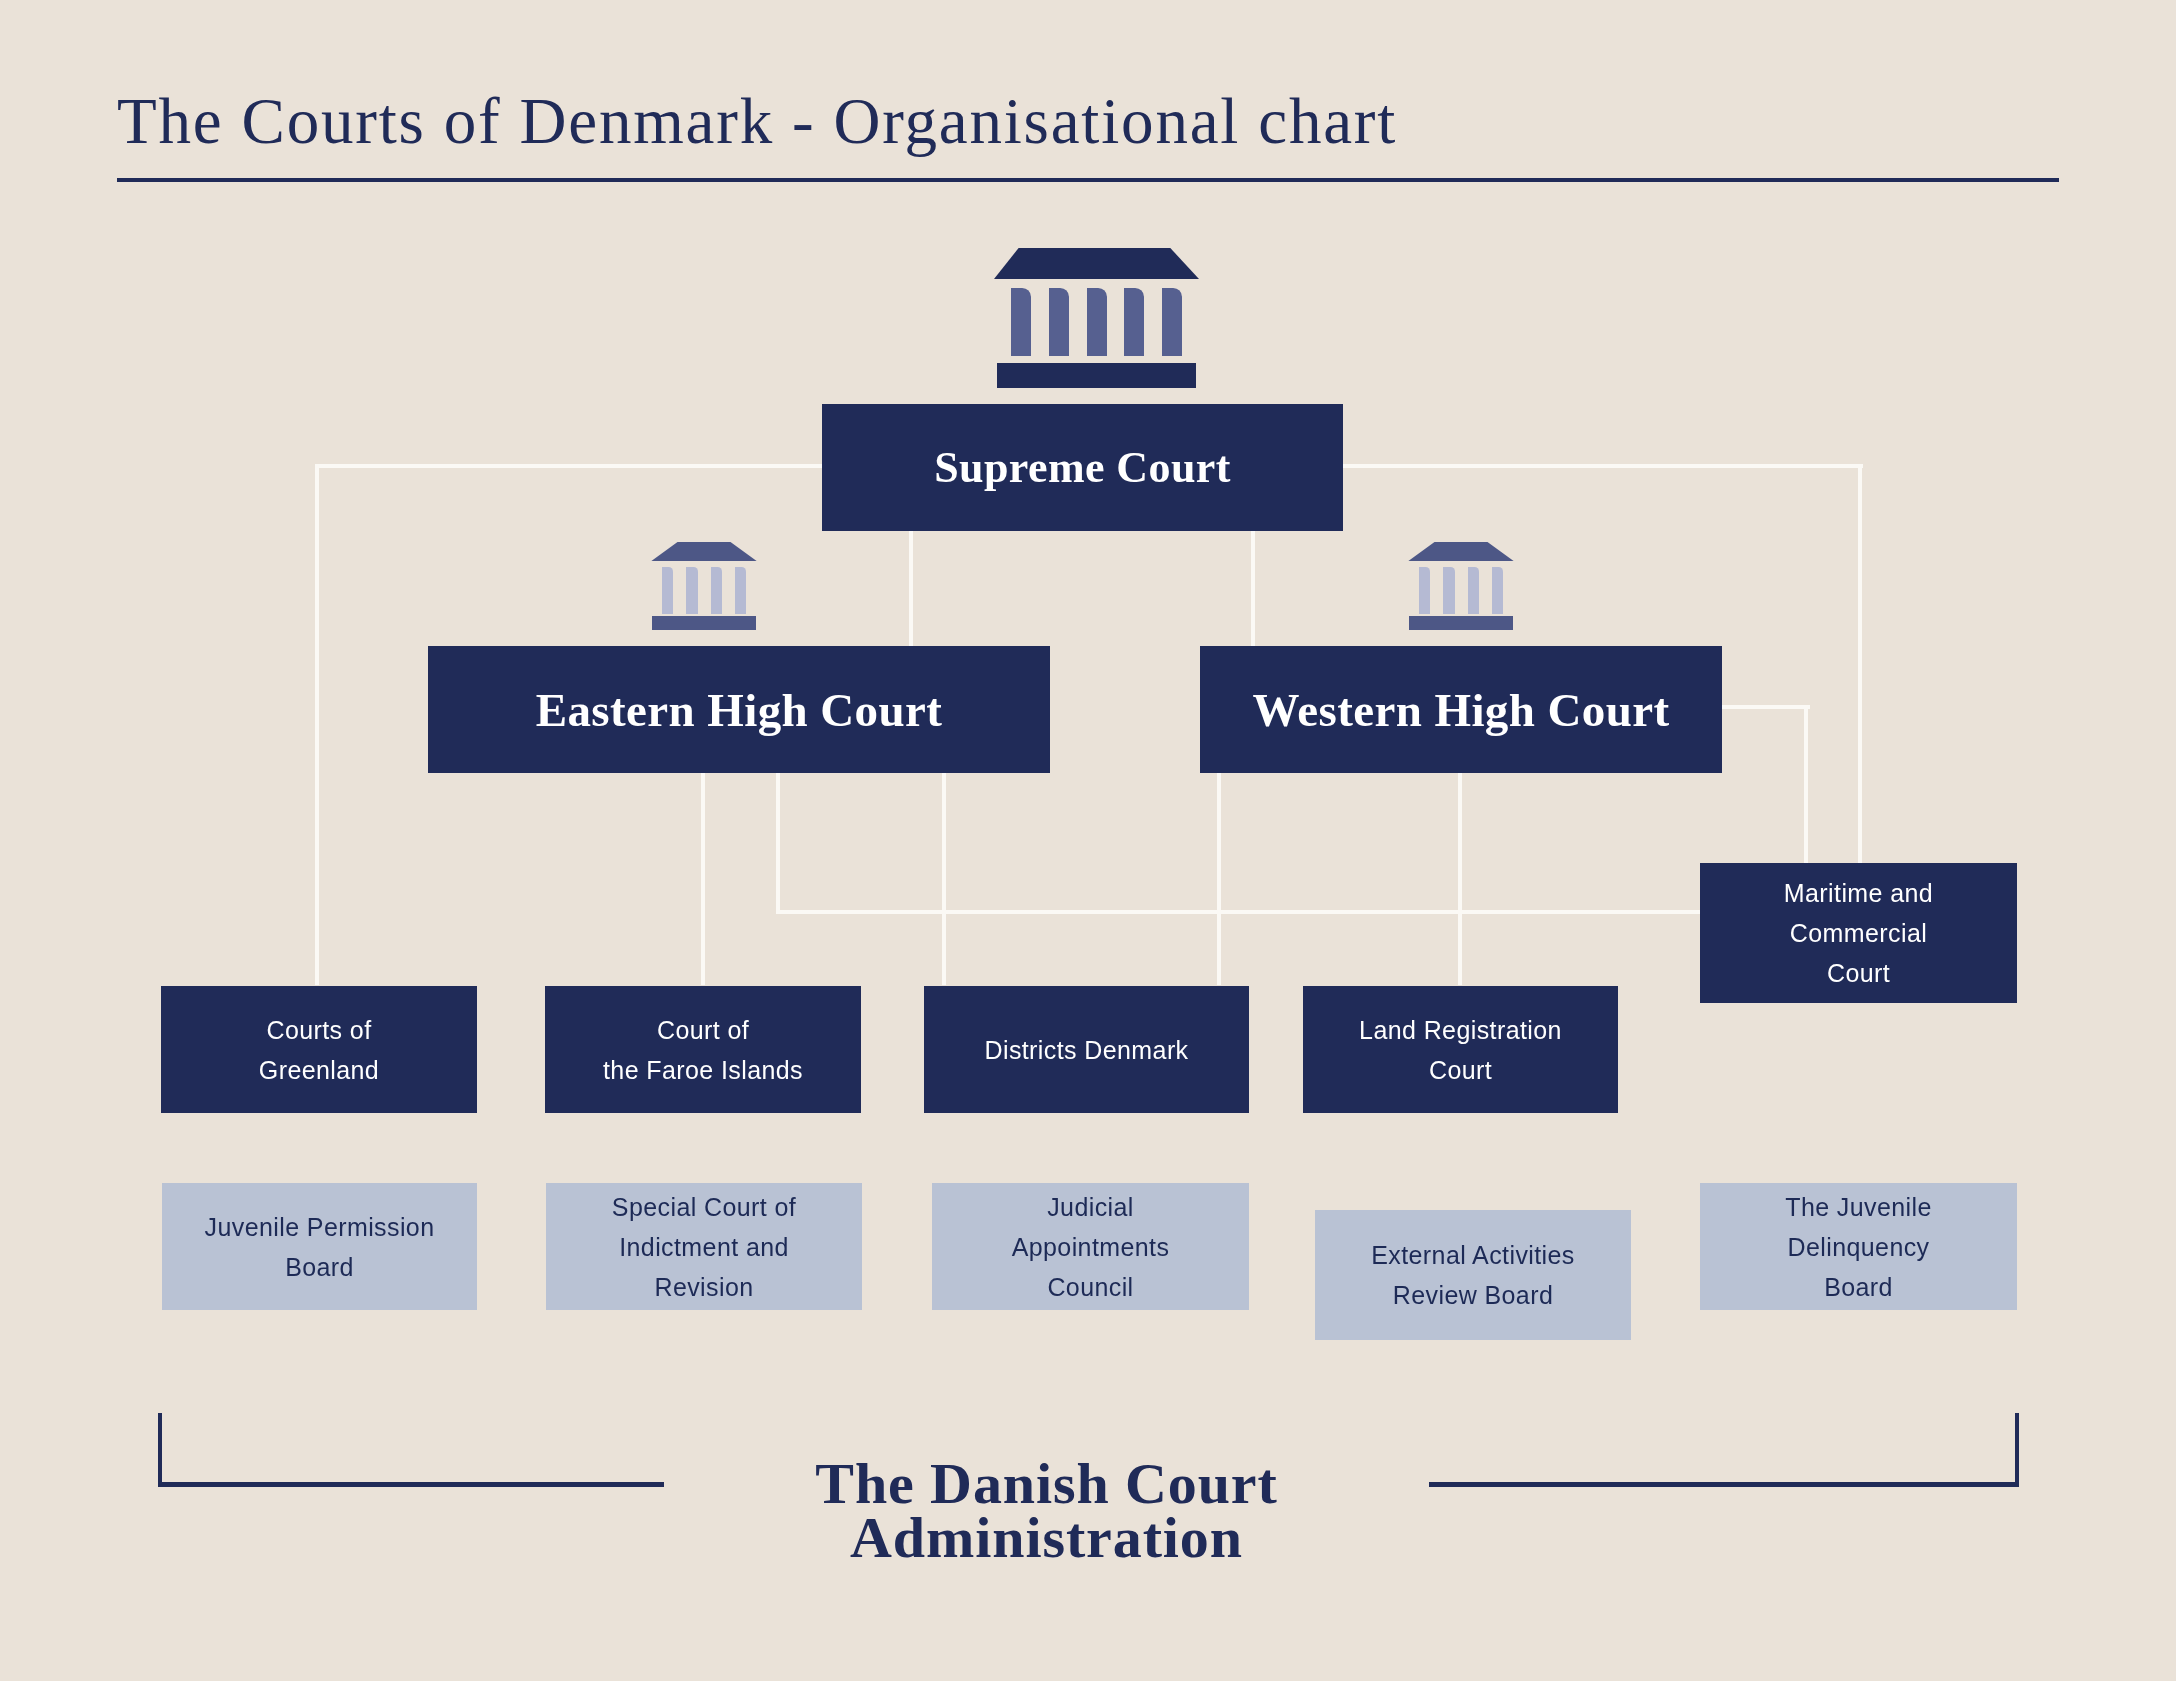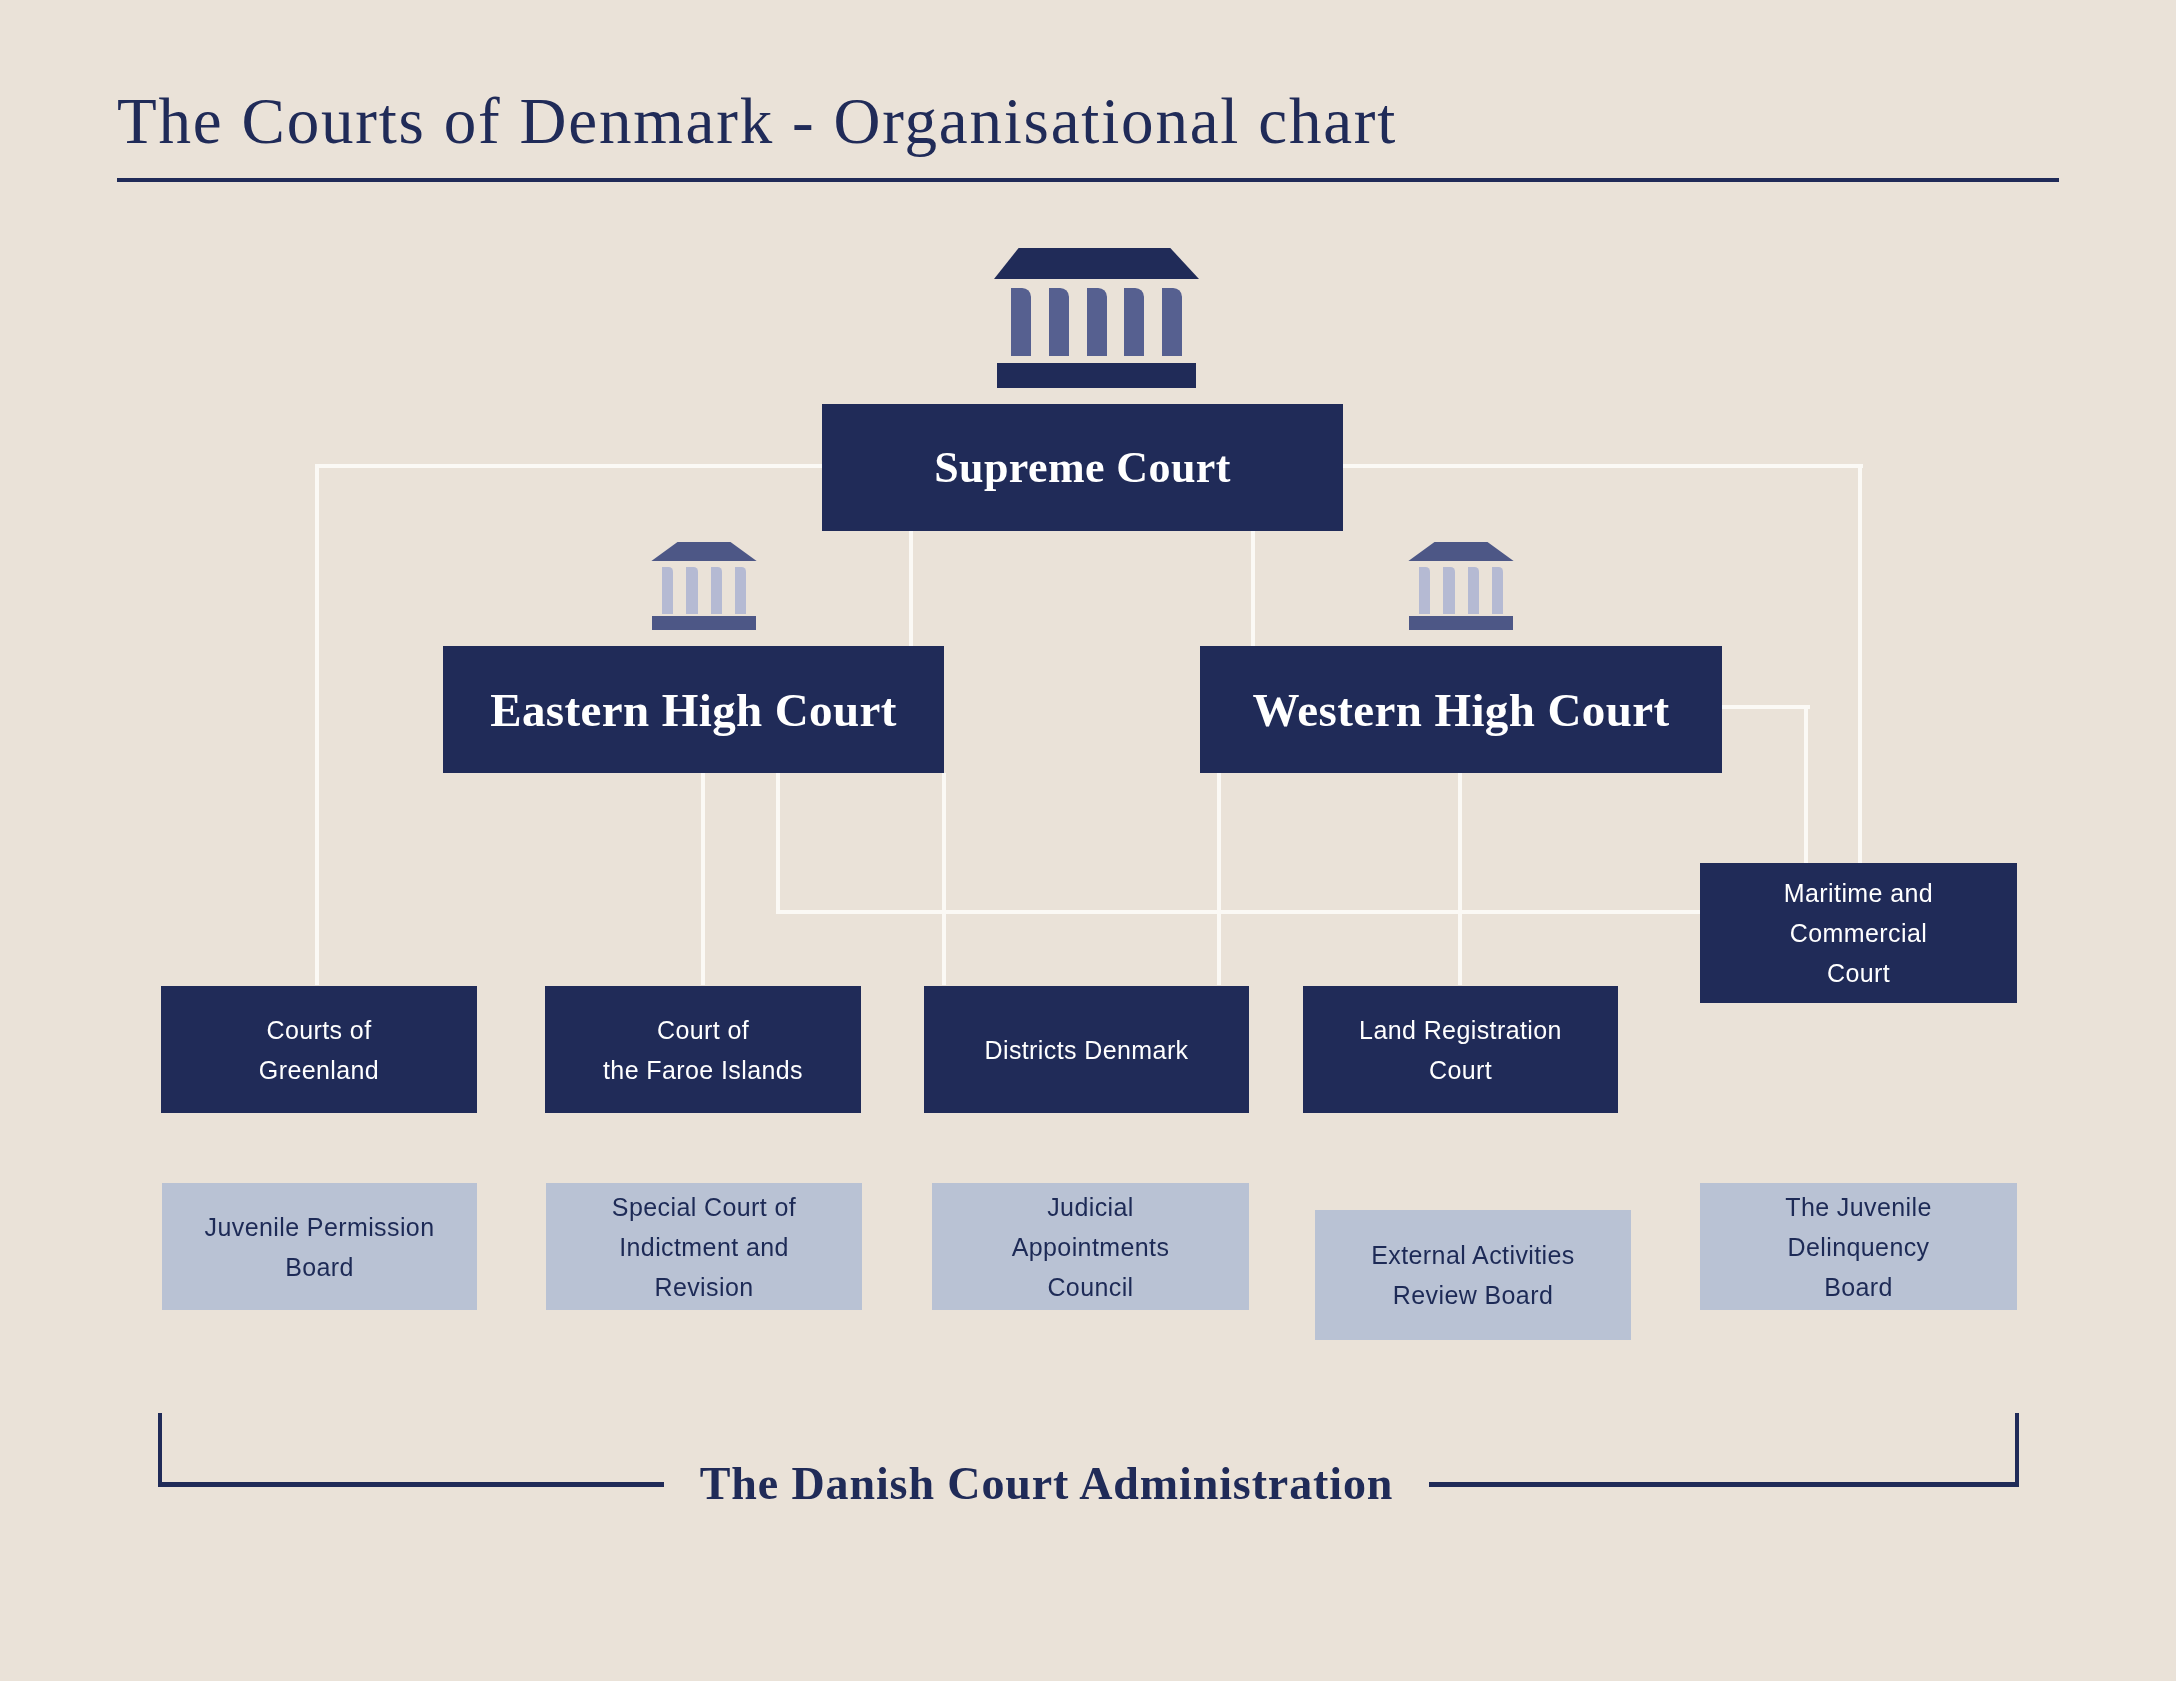--- a/index.html
+++ b/index.html
@@ -46,21 +46,21 @@
   .temple-large .cols i{width:20px;border-radius:0 8.8px 0 0;}
   .temple-large .base{margin-top:7px;height:25.5px;width:199px;}
   .temple-small{width:106px;height:88px;}
   .temple-small .roof{height:19.3px;clip-path:polygon(25% 0,75% 0,100% 100%,0 100%);background:var(--small_icon_roof);}
   .temple-small .cols{margin-top:6.1px;gap:13px;height:47px;}
   .temple-small .cols i{width:11.4px;border-radius:0 4.4px 0 0;background:var(--small_icon_column);}
   .temple-small .base{margin-top:1.8px;height:14px;width:104px;background:var(--small_icon_roof);}
   #footer-label{
     position:absolute;left:664px;top:1457px;width:765px;height:54px;line-height:54px;
     text-align:center;font-family:"Liberation Serif", serif;font-weight:700;
-    font-size:46px;color:var(--navy);letter-spacing:0.9px;
+    font-size:58px;color:var(--navy);letter-spacing:0.9px;
   }
 </style>
 </head>
 <body>
 
 <div id="canvas">
 
   <div id="page-title">The Courts of Denmark - Organisational chart</div>
   <div id="title-underline"></div>
 
@@ -106,21 +106,21 @@
         <i></i>
         <i></i>
         <i></i>
       </div>
     <div class="base"></div>
   </div>
 
   <div class="node navy serif serif-md" style="left:822px;top:404px;width:521px;height:127px">
     <span class="label">Supreme Court</span>
   </div>
-  <div class="node navy serif serif-lg" style="left:443px;top:646px;width:501px;height:127px">
+  <div class="node navy serif serif-lg" style="left:428px;top:646px;width:622px;height:127px">
     <span class="label">Eastern High Court</span>
   </div>
   <div class="node navy serif serif-lg" style="left:1200px;top:646px;width:522px;height:127px">
     <span class="label">Western High Court</span>
   </div>
   <div class="node navy sans" style="left:1700px;top:863px;width:317px;height:140px">
     <span class="label">Maritime and
 Commercial
 Court</span>
   </div>

